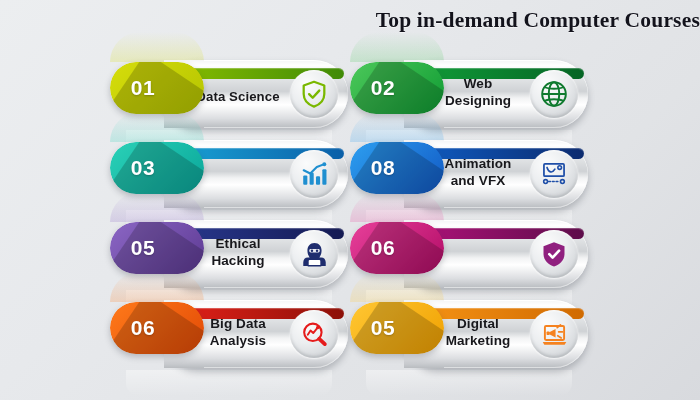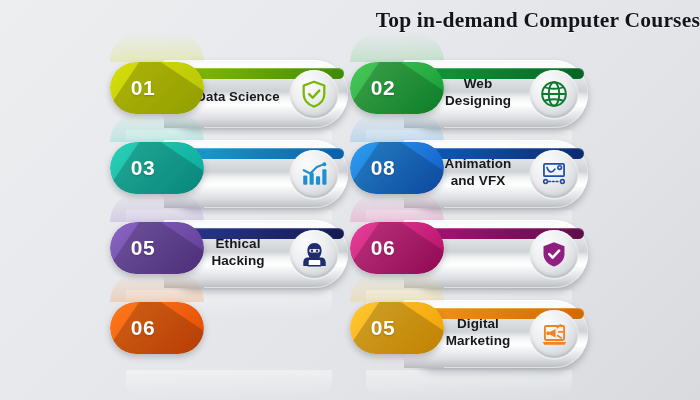--- a/index.html
+++ b/index.html
@@ -285,20 +285,35 @@
         </div>
         <div class="badge">
           <div class="fill" style="background: linear-gradient(135deg, rgb(232, 64, 154) 0%, rgb(177, 12, 102) 100%);"></div>
           <div class="cast"></div>
           <div class="num">06</div>
         </div>
       </div>
       <div class="card" style="left: 108px; top: 298px;">
         <div class="ghost" style="background: linear-gradient(to top, rgb(255, 122, 26), rgba(255, 255, 255, 0));"></div>
         <div class="reflect"></div>
+        <div class="pill">
+          <div class="topbar" style="background: linear-gradient(to right, rgb(232, 34, 26), rgb(140, 16, 8));"></div>
+          <div class="label">Big Data
+Analysis</div>
+          <div class="iconwell">
+            <span>
+              <svg width="29" height="29" viewBox="0 0 32 32">
+        <circle cx="14.2" cy="13.6" r="9.6" fill="none" stroke="#e51b1b" stroke-width="2.3"></circle>
+        <path d="M8.6 16.2 L11.6 11.6 L14.6 14.4 L19.4 8.4" fill="none" stroke="#e51b1b" stroke-width="2.1" stroke-linecap="round" stroke-linejoin="round"></path>
+        <circle cx="19.6" cy="8.2" r="1.9" fill="#e51b1b"></circle>
+        <path d="M21.2 20.8 L27.4 26.6" stroke="#e51b1b" stroke-width="4.2" stroke-linecap="round"></path>
+      </svg>
+            </span>
+          </div>
+        </div>
         <div class="badge">
           <div class="fill" style="background: linear-gradient(135deg, rgb(255, 122, 26) 0%, rgb(226, 74, 6) 100%);"></div>
           <div class="cast"></div>
           <div class="num">06</div>
         </div>
       </div>
       <div class="card" style="left: 348px; top: 298px;">
         <div class="ghost" style="background: linear-gradient(to top, rgb(255, 199, 51), rgba(255, 255, 255, 0));"></div>
         <div class="reflect"></div>
         <div class="pill">

